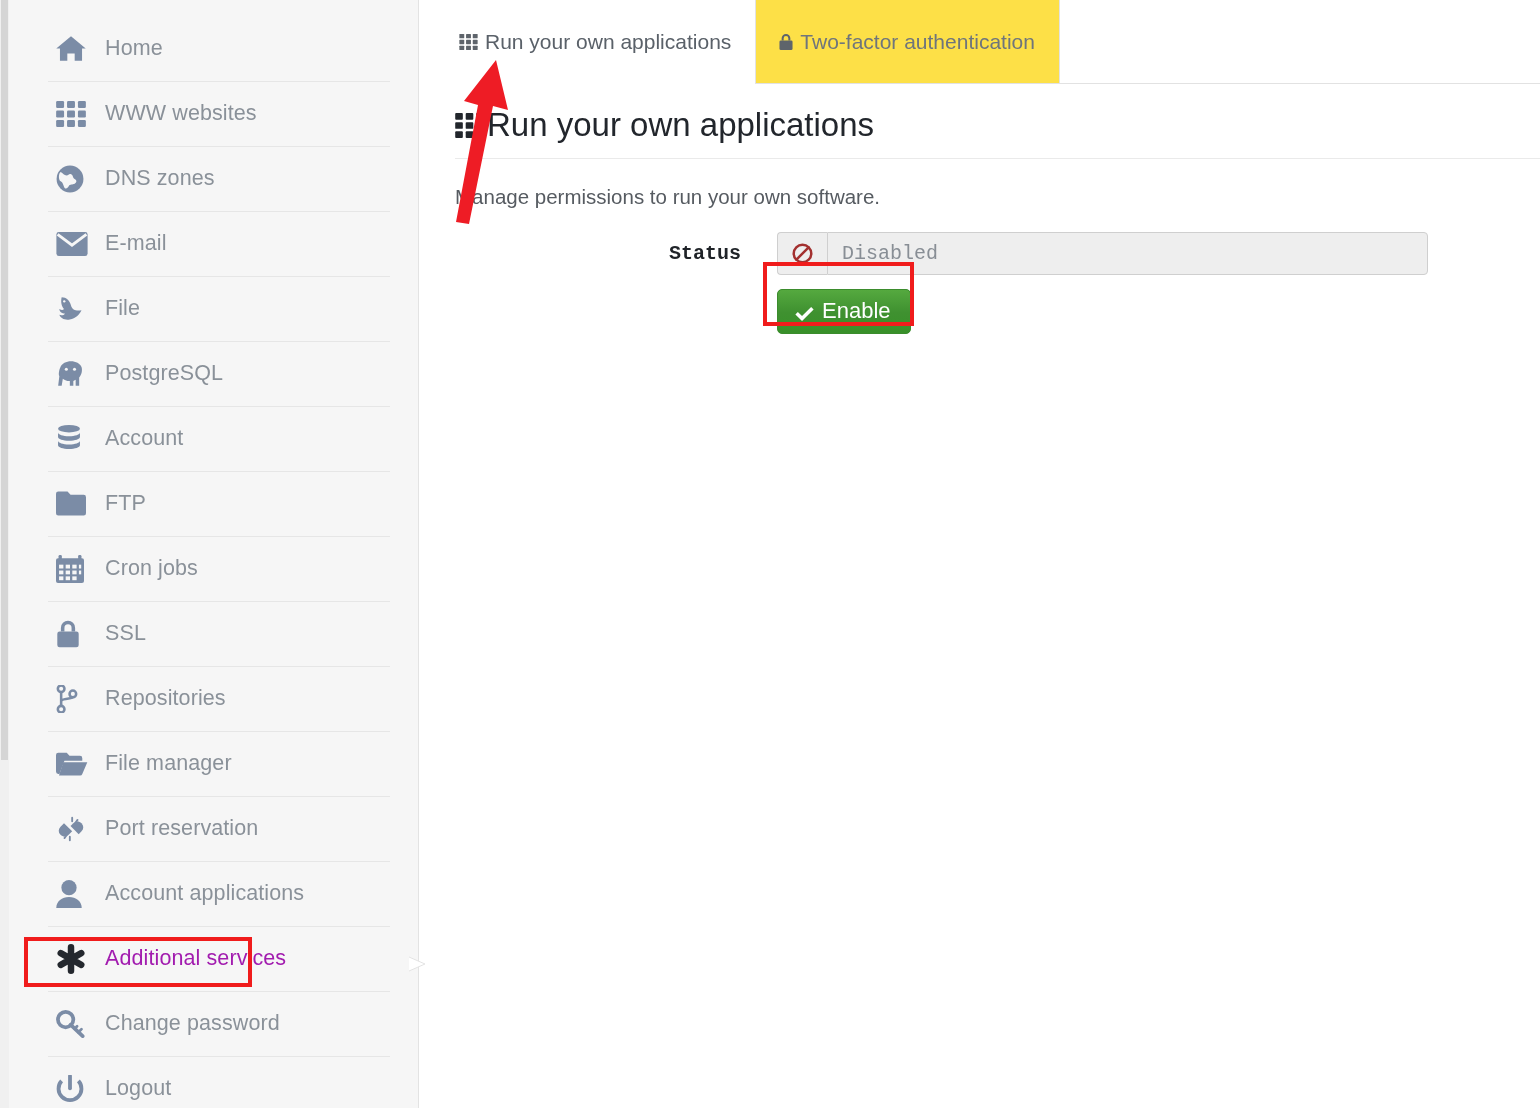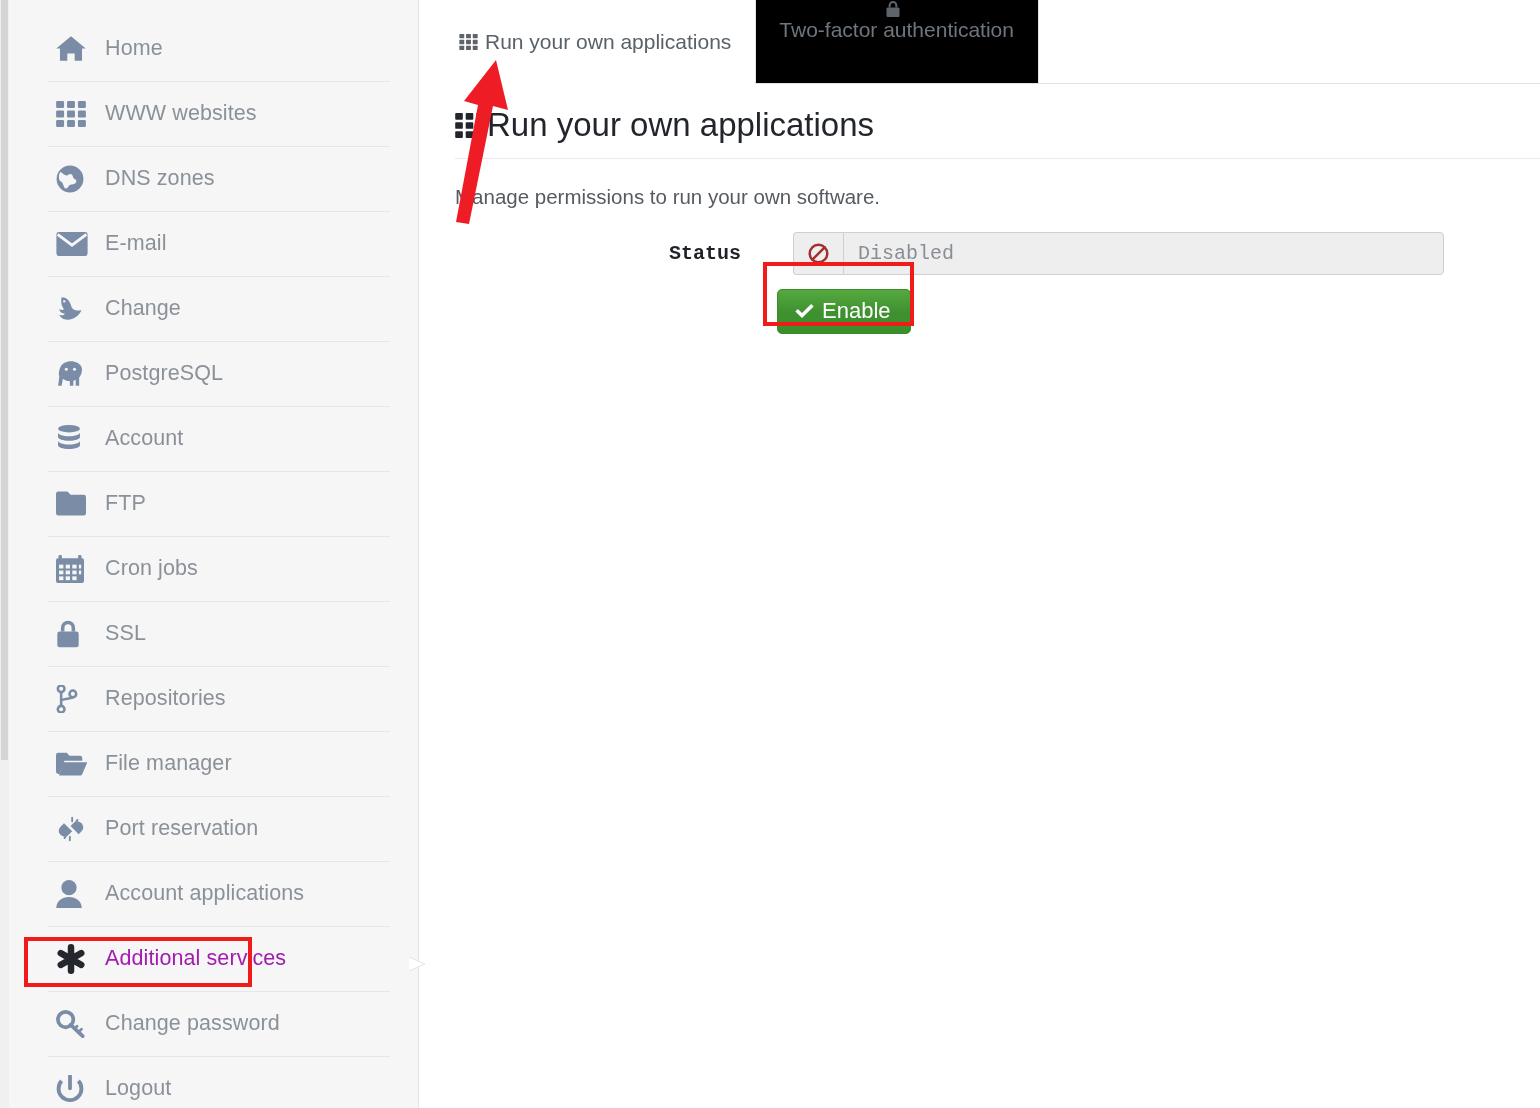--- a/index.html
+++ b/index.html
@@ -133,24 +133,23 @@
     background: #ffffff;
   }
   .tab.active {
     background: #ffffff;
     color: #5a6169;
     border-bottom: 1px solid #ffffff;
     margin-bottom: -1px;
     z-index: 2;
   }
   .tab.inactive {
-    background: #000000;
+    background: #fde047;
     border-left: 1px solid #e2e2e2;
     border-right: 1px solid #e2e2e2;
-    flex-direction: column;
   }
   .tab-icon {
     display: inline-flex;
     align-items: center;
     margin-right: 7px;
     color: #5e646b;
   }
   .tab-icon svg { display: block; fill: #5e646b; }
   .tab-label { white-space: nowrap; }
 
@@ -191,21 +190,20 @@
     box-sizing: border-box;
     font-size: 20px;
     font-weight: bold;
     color: #1f2328;
   }
   .input-group {
     display: flex;
     align-items: stretch;
     width: 651px;
     height: 43px;
-    margin-left: 16px;
   }
   .input-addon {
     width: 49px;
     min-width: 49px;
     background: #eeeeee;
     border: 1px solid #cfcfcf;
     border-right: none;
     border-radius: 4px 0 0 4px;
     display: flex;
     align-items: center;
@@ -222,21 +220,21 @@
     padding-left: 14px;
     font-size: 20px;
     color: #888e95;
     box-sizing: border-box;
   }
 
   
   .btn-row { margin-top: 14px; padding-left: 322px; }
   .btn-enable {
     display: inline-flex;
-    align-items: center;
+    align-items: flex-end;
     gap: 8px;
     background: linear-gradient(to bottom, #55a93f 0%, #3f9130 52%, #389029 100%);
     background-color: #48a13a;
     border: 1px solid #3b8c2d;
     border-radius: 5px;
     color: #ffffff;
     font-size: 22px;
     padding: 10px 19px 11px 17px;
     cursor: pointer;
     line-height: 1;
@@ -324,21 +322,21 @@
       <span class="nav-label">E-mail</span>
     </li>
 
     <li class="nav-item">
       <span class="nav-icon">
         <svg width="30" height="28" viewBox="0 0 24 24">
           <path d="M4 2c4 0 7 3 8 7 1 4 5 5 9 4-2 4-5 7-10 8-4 1-8-1-9-4 2 1 4 0 5-1-3 0-5-2-5-4 2 1 3 1 4 0-2-2-3-6-2-10z"></path>
           <circle cx="6.2" cy="5.4" r="1" fill="#f6f6f6"></circle>
         </svg>
       </span>
-      <span class="nav-label">Change</span>
+      <span class="nav-label">File</span>
     </li>
 
     <li class="nav-item">
       <span class="nav-icon">
         <svg width="30" height="28" viewBox="0 0 24 24">
           <path d="M3 6c1-3 5-5 9-5s8 2 9 5c1 3 0 7-2 9v7h-3v-5l-2 1v4h-3v-4c-3 0-5-1-6-2l-1 6H1l1-8C1 12 2 8 3 6z"></path>
           <circle cx="8" cy="8" r="1.3" fill="#f6f6f6"></circle>
           <circle cx="15" cy="8" r="1.3" fill="#f6f6f6"></circle>
         </svg>
       </span>

